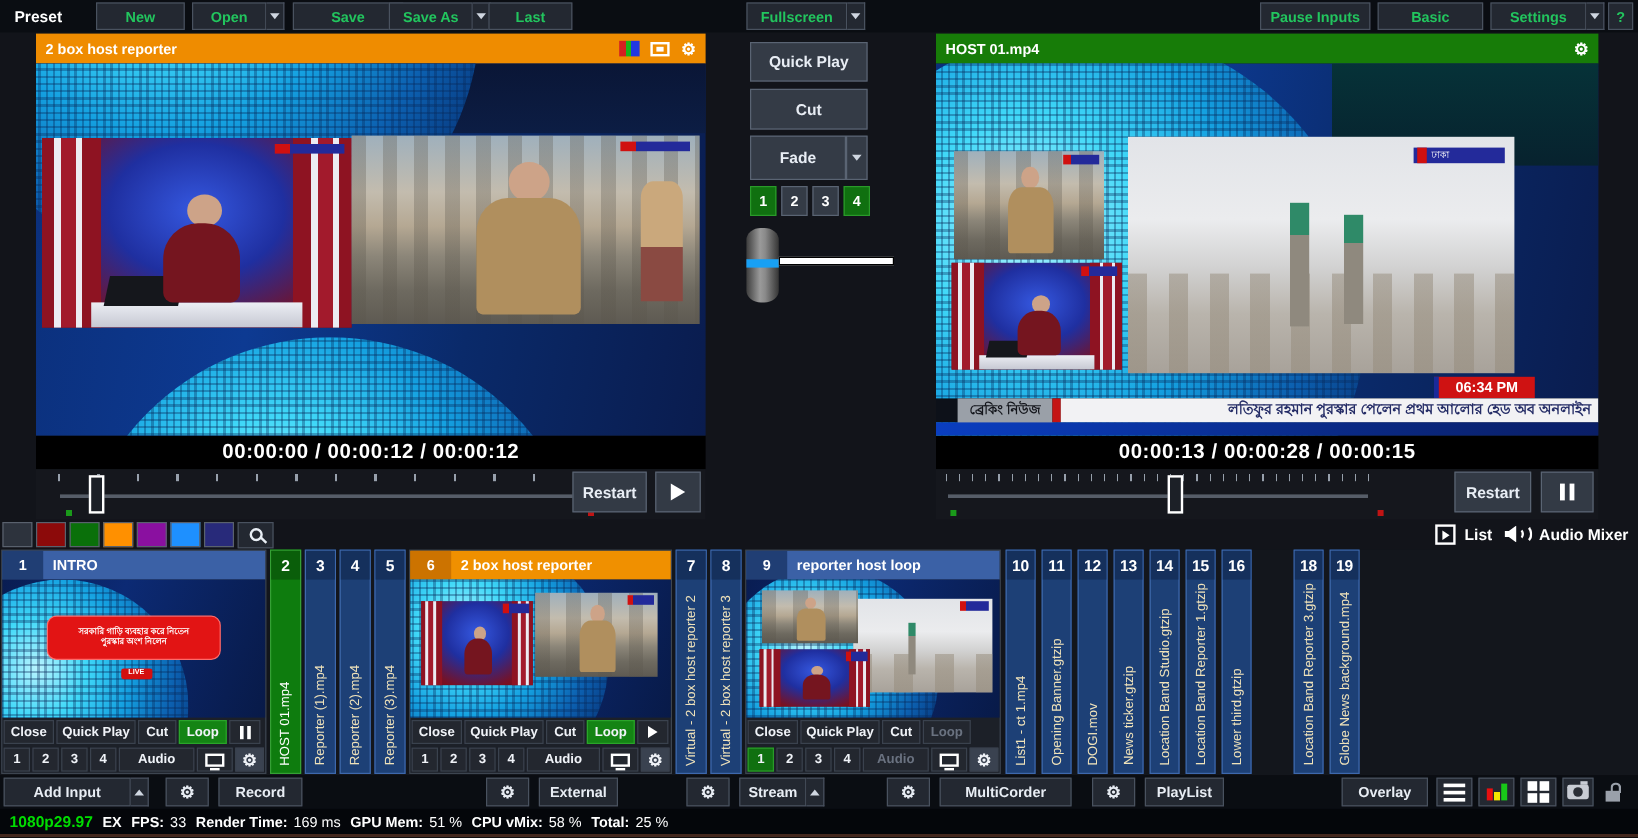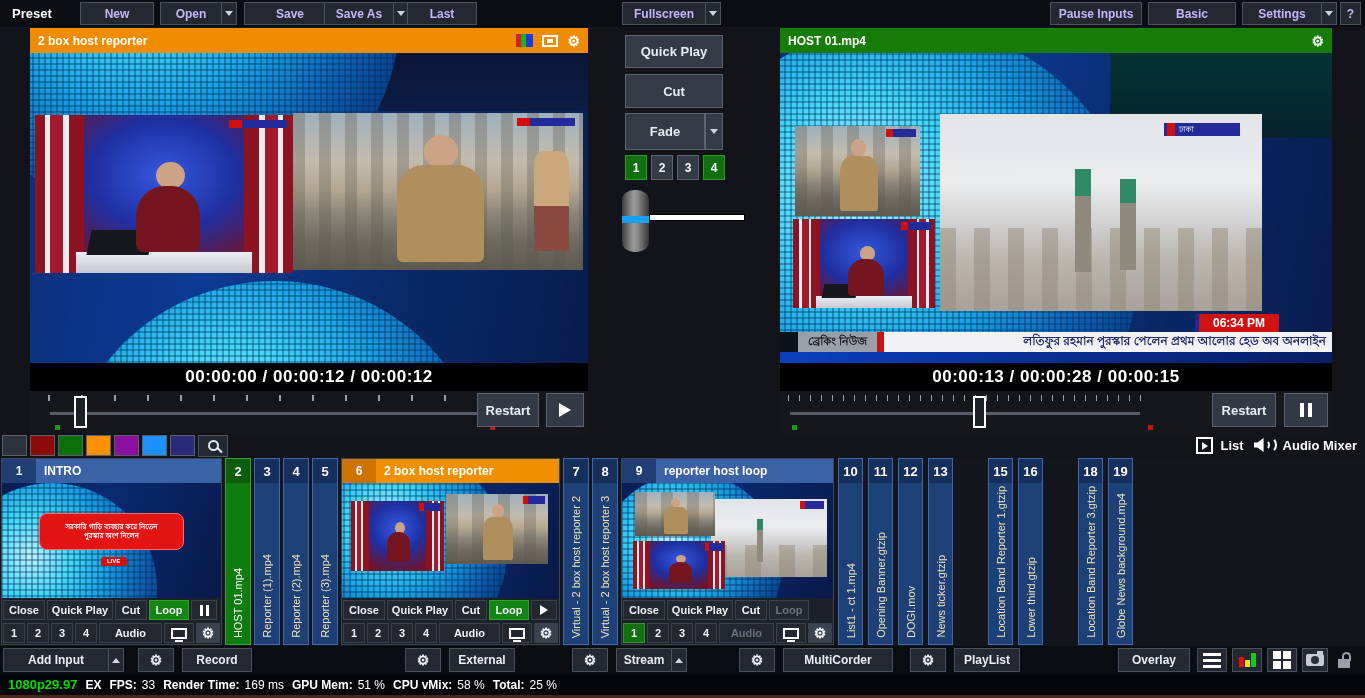--- a/index.html
+++ b/index.html
@@ -1,19 +1,19 @@
 <!DOCTYPE html>
 <html><head>
 <meta charset="utf-8">
 <style>
 *{box-sizing:border-box;margin:0;padding:0}
 body{background:#000;font-family:"Liberation Sans",sans-serif}
 #app{position:relative;width:1365px;height:698px;background:#12141a;overflow:hidden;color:#fff}
 
-.btn{position:absolute;top:2px;height:23px;display:flex;align-items:center;justify-content:center;background:#232831;border:1px solid #49525f;color:#c4b5fd;font-weight:bold;font-size:12px}
+.btn{position:absolute;top:2px;height:23px;display:flex;align-items:center;justify-content:center;background:#232831;border:1px solid #49525f;color:#22c55e;font-weight:bold;font-size:12px}
 .seg{position:absolute;top:2px;height:23px;width:15px;display:flex;align-items:center;justify-content:center;background:#232831;border:1px solid #49525f;border-left:none}
 .darr{width:0;height:0;border-left:4px solid transparent;border-right:4px solid transparent;border-top:5px solid #cfd6e0}
 .uarr{width:0;height:0;border-left:4px solid transparent;border-right:4px solid transparent;border-bottom:5px solid #cfd6e0}
 
 #topbar{position:absolute;left:0;top:0;width:1365px;height:27px;background:#0a0d12}
 #preset{position:absolute;left:12px;top:6px;font-weight:bold;font-size:13px}
 
 .window{position:absolute;top:28px}
 .tbar{height:25px;display:flex;align-items:center;padding:0 8px;font-weight:bold;font-size:12px}
 .tbar .ticons{margin-left:auto;display:flex;align-items:center;gap:9px}
@@ -246,21 +246,21 @@
       <span class="ticons">
         <span class="gearg">⚙</span>
       </span>
     </div>
     <div class="video">
       <span class="bandteal" style="left:330px;top:0;width:222px;height:85px"></span>
       <span class="globe" style="left:-110px;top:-30px;width:470px;height:470px"></span>
       <div class="msbox ms-city" style="left:160px;top:61px;width:322px;height:197px">
         <span class="tower" style="left:42%;top:28%;height:52%"></span>
         <span class="tower" style="left:56%;top:33%;height:46%"></span>
-        <span class="chiplg" style="right:22px;top:9px;width:76px">
+        <span class="chiplg" style="right:8px;top:9px;width:76px">
             <i></i>
             <span>ঢাকা</span>
           </span>
       </div>
       <div class="msbox ms-street" style="left:15px;top:73px;width:125px;height:90px">
         <span class="chip" style="right:4px;top:3px;width:30px"></span>
         <span class="mic"></span>
       </div>
       <div class="msbox ms-studio" style="left:13px;top:166px;width:142px;height:89px">
         <span class="chip" style="right:4px;top:3px;width:30px"></span>
@@ -528,20 +528,26 @@
     <div class="strip" style="left:898px;width:25px">
       <span class="snum">12</span>
       <span class="slab">
           <span>DOGI.mov</span>
         </span>
     </div>
     <div class="strip" style="left:928px;width:25px">
       <span class="snum">13</span>
       <span class="slab">
           <span>News ticker.gtzip</span>
+        </span>
+    </div>
+    <div class="strip" style="left:958px;width:25px">
+      <span class="snum">14</span>
+      <span class="slab">
+          <span>Location Band Studio.gtzip</span>
         </span>
     </div>
     <div class="strip" style="left:988px;width:25px">
       <span class="snum">15</span>
       <span class="slab">
           <span>Location Band Reporter 1.gtzip</span>
         </span>
     </div>
     <div class="strip" style="left:1018px;width:25px">
       <span class="snum">16</span>

